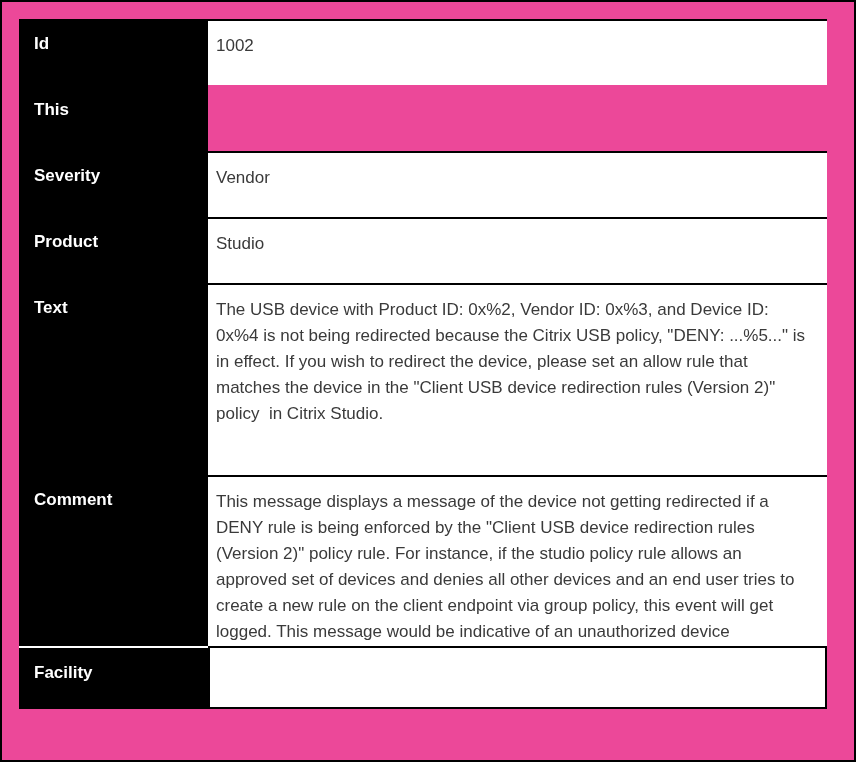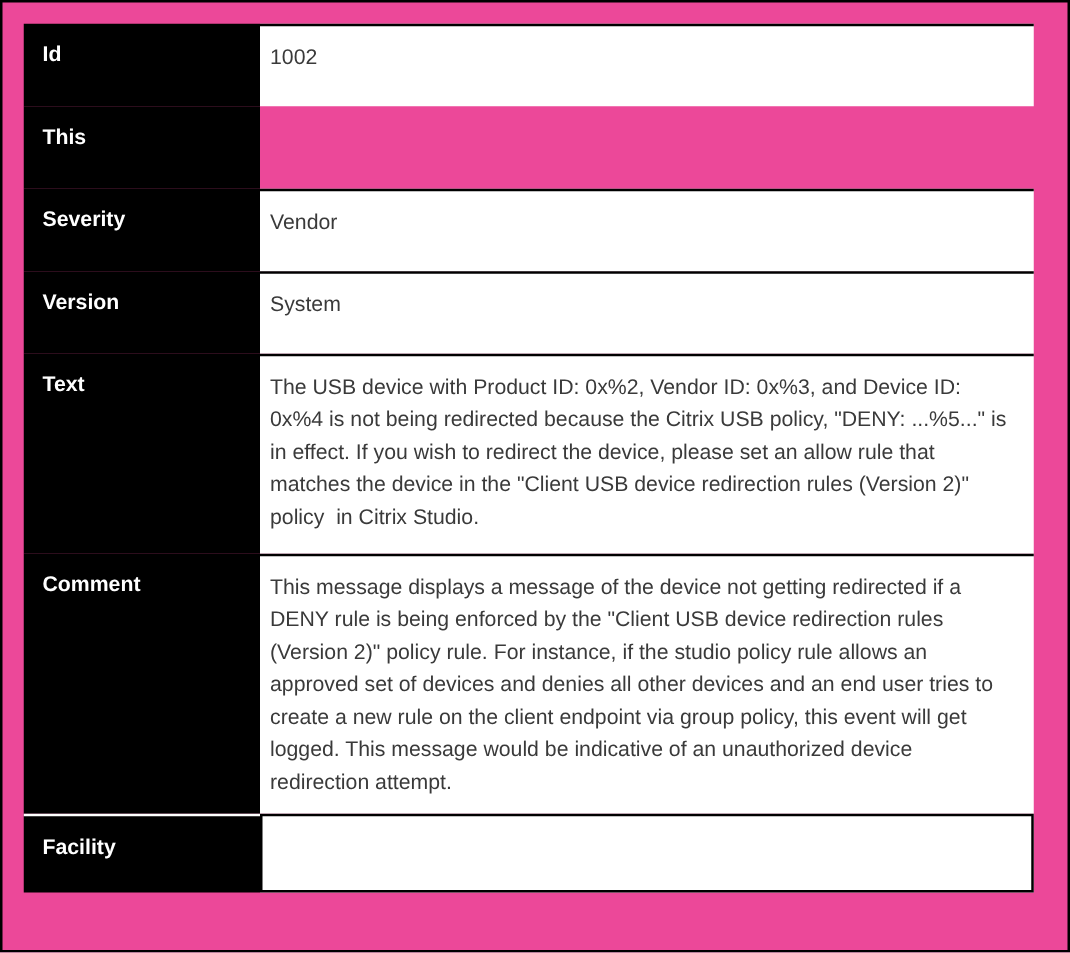--- a/index.html
+++ b/index.html
@@ -43,22 +43,22 @@
     background: #ffffff;
     color: #3a3a3a;
     font-size: 17px;
     line-height: 26px;
     padding: 12px 16px 0 8px;
     border-top: 2px solid #000000;
     white-space: pre-wrap;
     overflow: hidden;
   }
   .h66  { height: 66px; }
-  .h160 { height: 160px; }
-  .h240 { height: 208px; }
+  .h160 { height: 192px; }
+  .h240 { height: 171px; }
   .h63  { height: 63px; }
   
   .row-arguments .row-label {
     border-top: 2px solid #ffffff;
   }
   .row-arguments .row-value {
     border: 2px solid #000000;
   }
 </style>
 </head>
@@ -75,22 +75,22 @@
     <div class="row h66">
       <div class="row-label">This</div>
     </div>
 
     <div class="row h66">
       <div class="row-label">Severity</div>
       <div class="row-value">Vendor</div>
     </div>
 
     <div class="row h66">
-      <div class="row-label">Version</div>
-      <div class="row-value">System</div>
+      <div class="row-label">Product</div>
+      <div class="row-value">Studio</div>
     </div>
 
     <div class="row h160">
       <div class="row-label">Text</div>
       <div class="row-value">The USB device with Product ID: 0x%2, Vendor ID: 0x%3, and Device ID: 0x%4 is not being redirected because the Citrix USB policy, "DENY: ...%5..." is in effect. If you wish to redirect the device, please set an allow rule that matches the device in the "Client USB device redirection rules (Version 2)" policy  in Citrix Studio.</div>
     </div>
 
     <div class="row h240">
       <div class="row-label">Comment</div>
       <div class="row-value">This message displays a message of the device not getting redirected if a DENY rule is being enforced by the "Client USB device redirection rules (Version 2)" policy rule. For instance, if the studio policy rule allows an approved set of devices and denies all other devices and an end user tries to create a new rule on the client endpoint via group policy, this event will get logged. This message would be indicative of an unauthorized device redirection attempt.</div>

